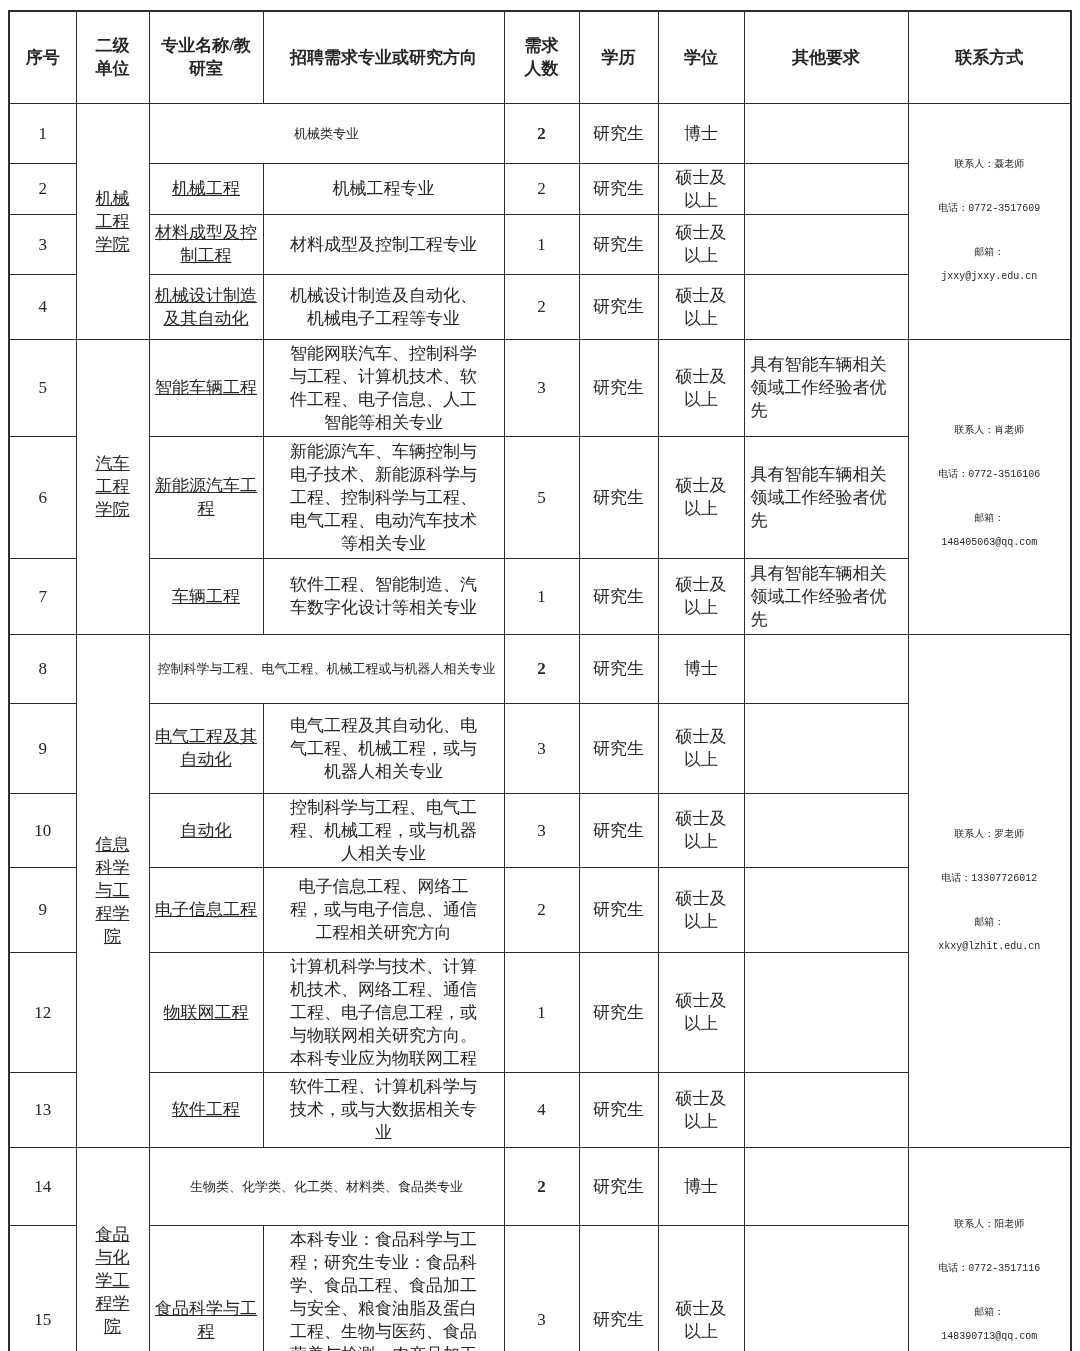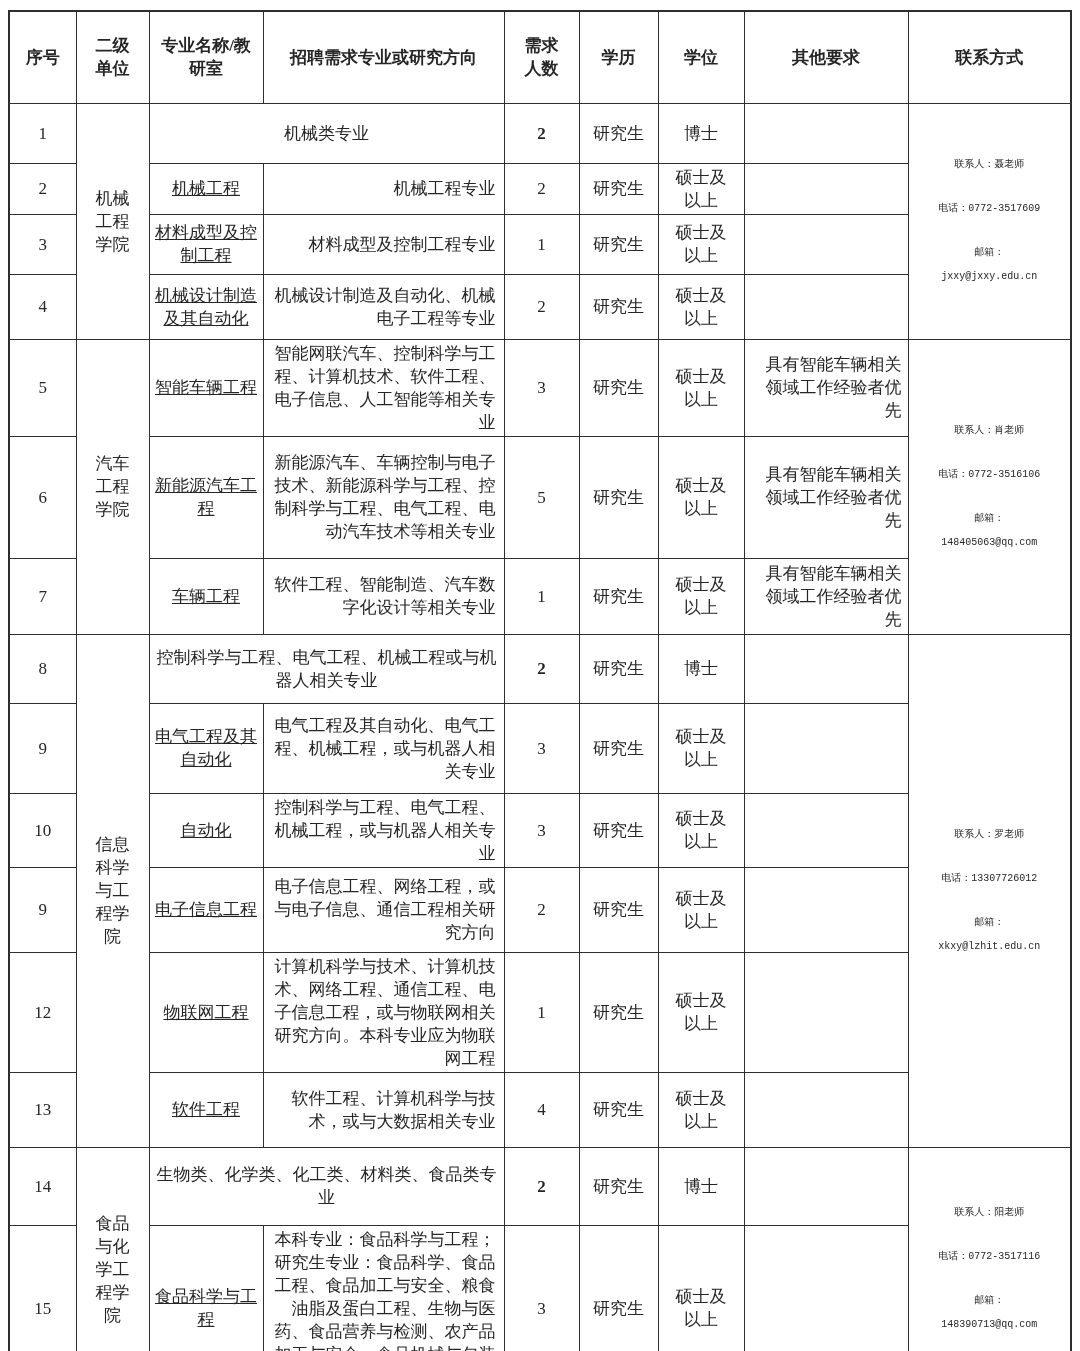--- a/index.html
+++ b/index.html
@@ -14,26 +14,26 @@
     font-size:17px;border:2px solid #2e2e2e;
   }
   th,td{
     border:1.6px solid #2e2e2e;
     text-align:center;vertical-align:middle;
     line-height:23px;padding:2px 6px;overflow:hidden;
     font-weight:normal;
   }
   th{font-weight:bold;}
   .wrap2 span{display:inline-block;max-width:2.3em;}
-  .cell-unit span{display:inline-block;max-width:2.2em;}
+  .cell-unit span{display:inline-block;max-width:2.2em;text-decoration:underline;}
   .cell-degree span{display:inline-block;max-width:3.2em;}
   .cell-office{padding:2px 2px;text-decoration:underline;}
-  .cell-majors{text-align:right;padding:2px 8px;}
-  .cell-majors-merged{text-align:center;font-size:17px;padding:2px 2px;}
-  .cell-other{text-align:right;padding:2px 6px;}
+  .cell-majors{text-align:center;padding:2px 20px;}
+  .cell-majors-merged{text-align:center;font-size:13px;padding:2px 2px;}
+  .cell-other{text-align:left;padding:2px 6px;}
   .cell-contact{
     padding:2px;font-size:10px;
     font-family:"Liberation Mono","DejaVu Sans Mono",monospace;
   }
   .contact-block{display:block;margin:20px 0;white-space:nowrap;line-height:24px;}
   .bold{font-weight:bold;}
 </style>
 </head>
 <body>
 

